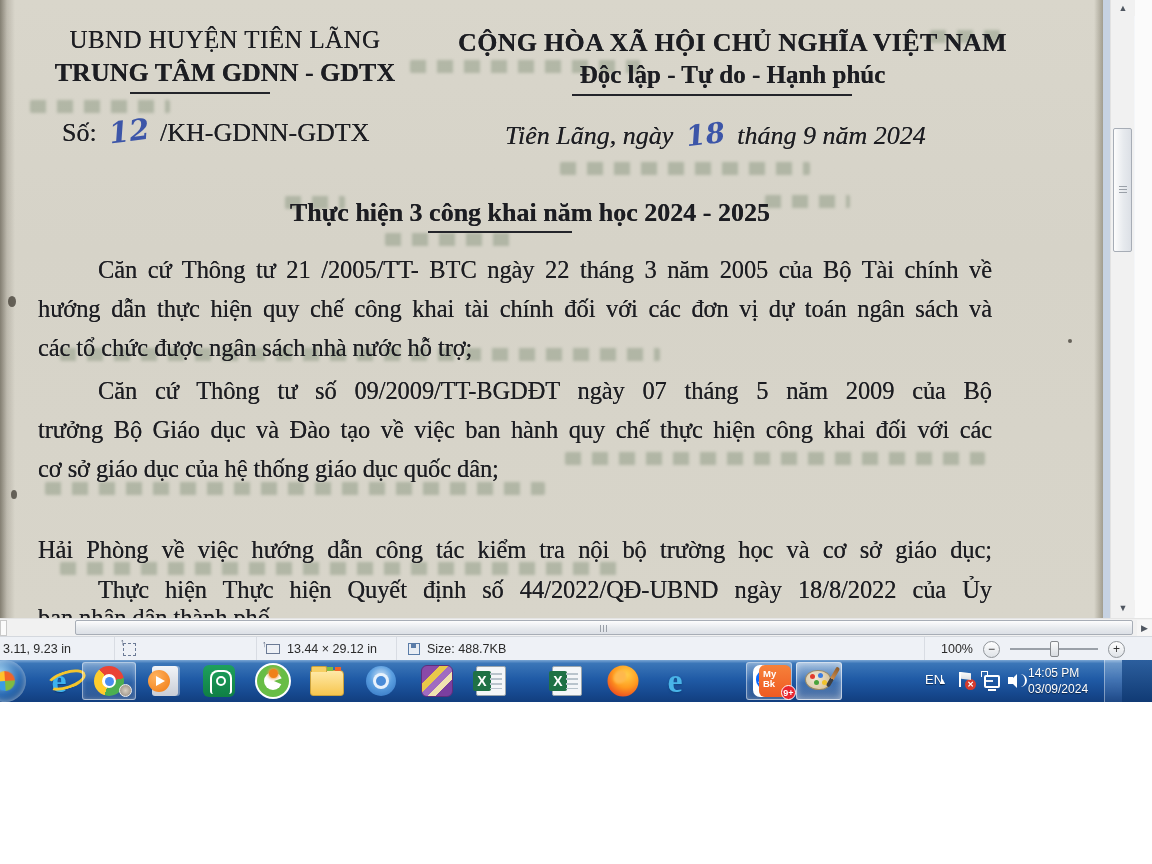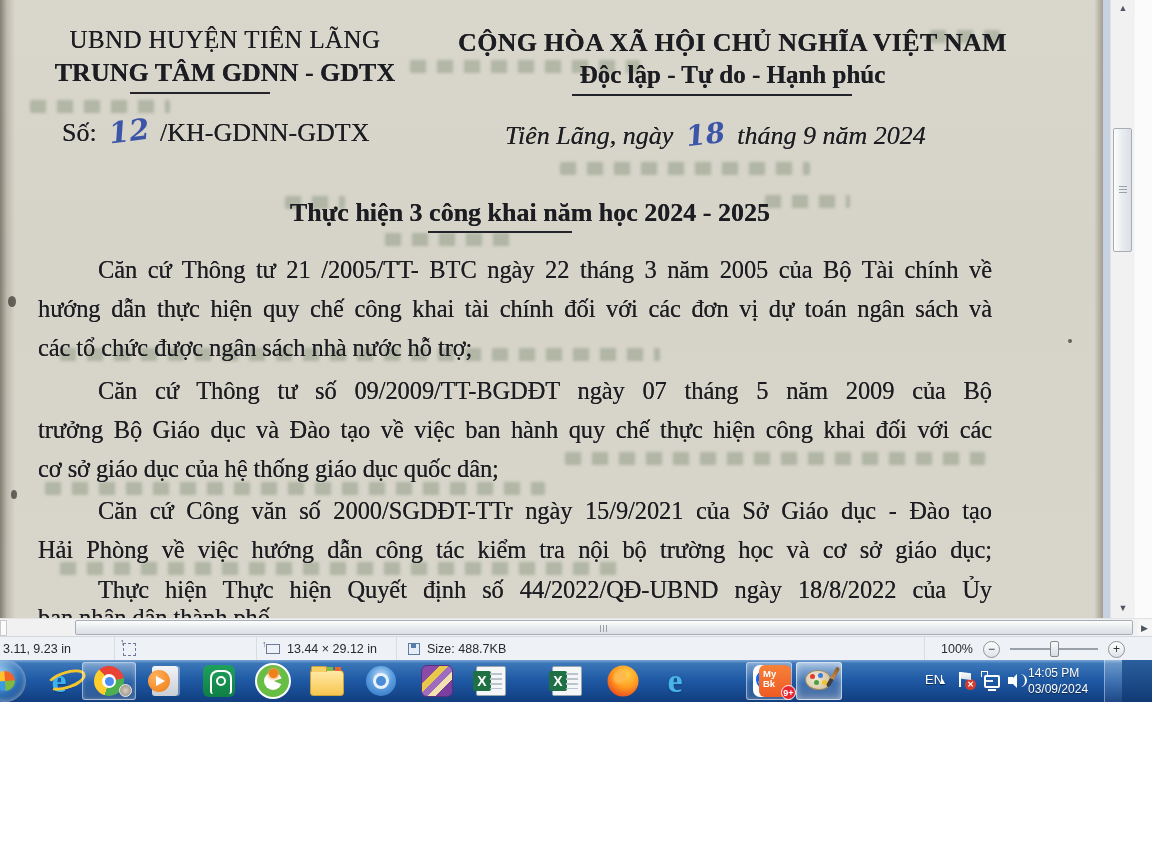--- a/index.html
+++ b/index.html
@@ -190,21 +190,20 @@
       <div class="rule" style="left:428px;top:231px;width:144px;"></div>
 
       <div class="pline just first" style="top:256px;">Căn cứ Thông tư 21 /2005/TT- BTC ngày 22 tháng 3 năm 2005 của Bộ Tài chính về</div>
       <div class="pline just" style="top:295px;">hướng dẫn thực hiện quy chế công khai tài chính đối với các đơn vị dự toán ngân sách và</div>
       <div class="pline" style="top:334px;">các tổ chức được ngân sách nhà nước hỗ trợ;</div>
 
       <div class="pline just first" style="top:377px;">Căn cứ Thông tư số 09/2009/TT-BGDĐT ngày 07 tháng 5 năm 2009 của Bộ</div>
       <div class="pline just" style="top:416px;">trưởng Bộ Giáo dục và Đào tạo về việc ban hành quy chế thực hiện công khai đối với các</div>
       <div class="pline" style="top:455px;">cơ sở giáo dục của hệ thống giáo dục quốc dân;</div>
 
-      <div class="pline just first" style="top:497px;">Căn cứ Công văn số 2000/SGDĐT-TTr ngày 15/9/2021 của Sở Giáo dục - Đào tạo</div>
       <div class="pline just" style="top:536px;">Hải Phòng về việc hướng dẫn công tác kiểm tra nội bộ trường học và cơ sở giáo dục;</div>
 
       <div class="pline just first" style="top:576px;">Thực hiện Thực hiện Quyết định số 44/2022/QĐ-UBND ngày 18/8/2022 của Ủy</div>
       <div class="clipwrap">
         <div class="pline" style="top:0;left:0;">ban nhân dân thành phố</div>
       </div>
 
       <div class="speck" style="left:8px;top:296px;width:8px;height:11px;"></div>
       <div class="speck" style="left:11px;top:490px;width:6px;height:9px;"></div>
       <div class="speck" style="left:1068px;top:339px;width:4px;height:4px;"></div>

